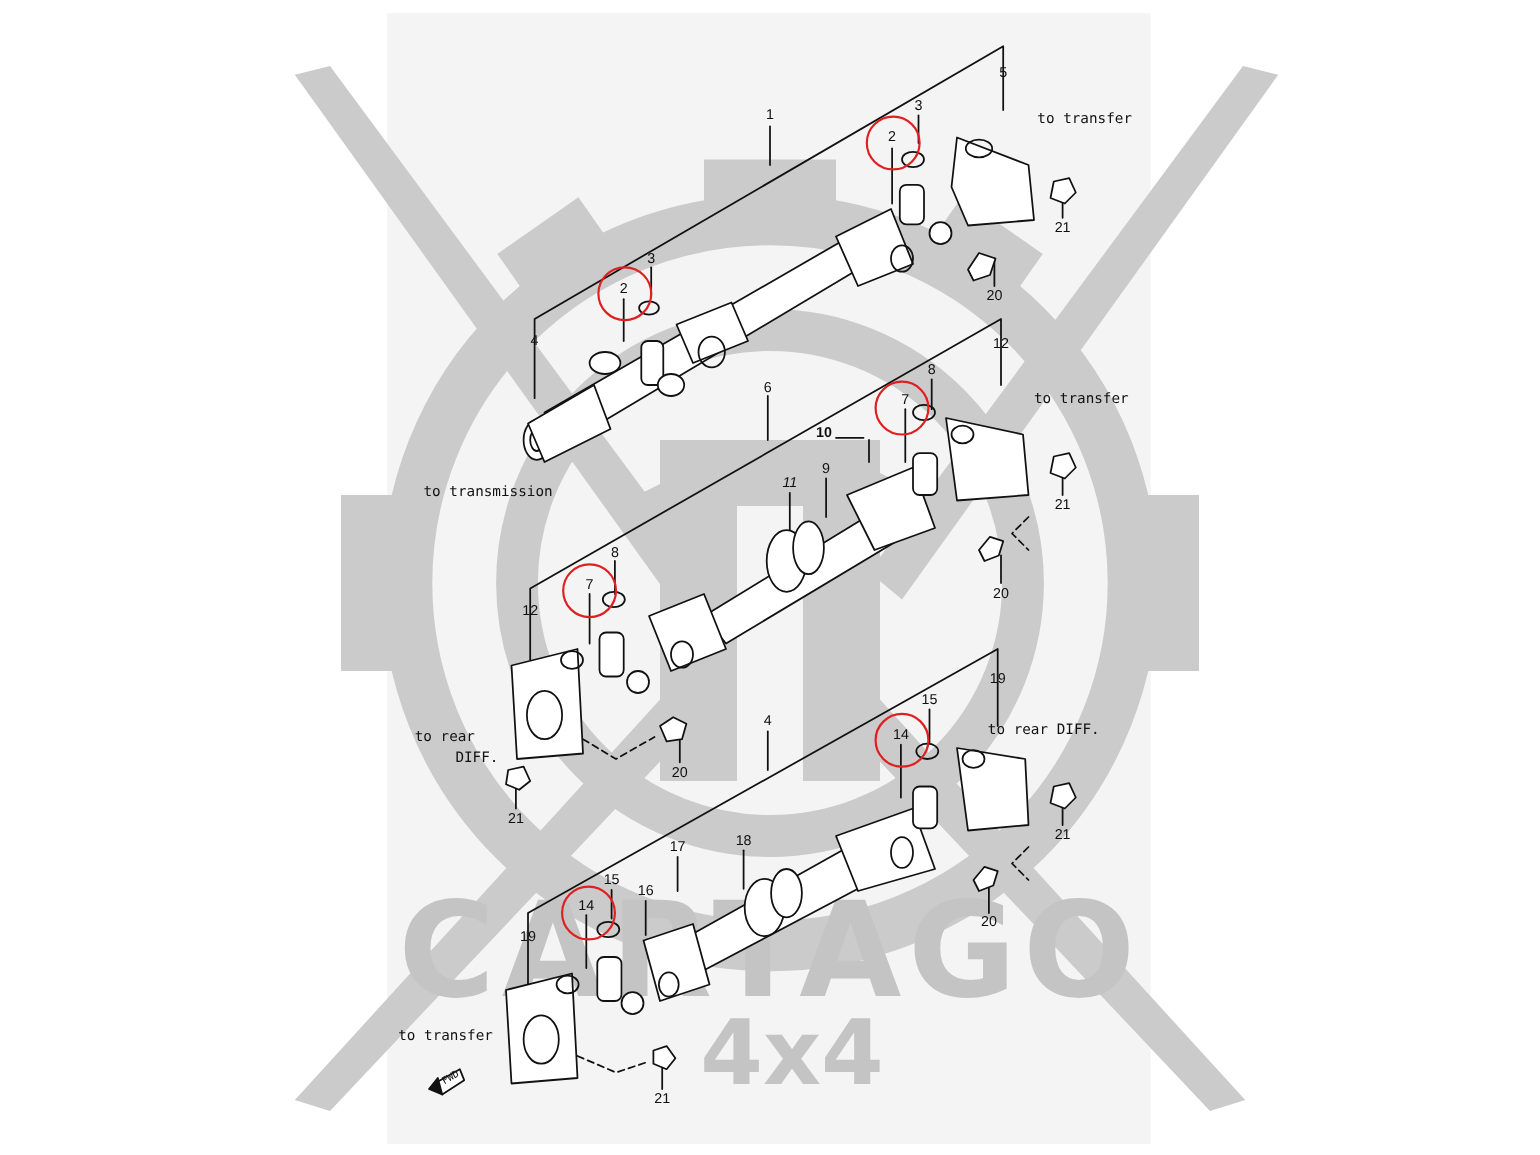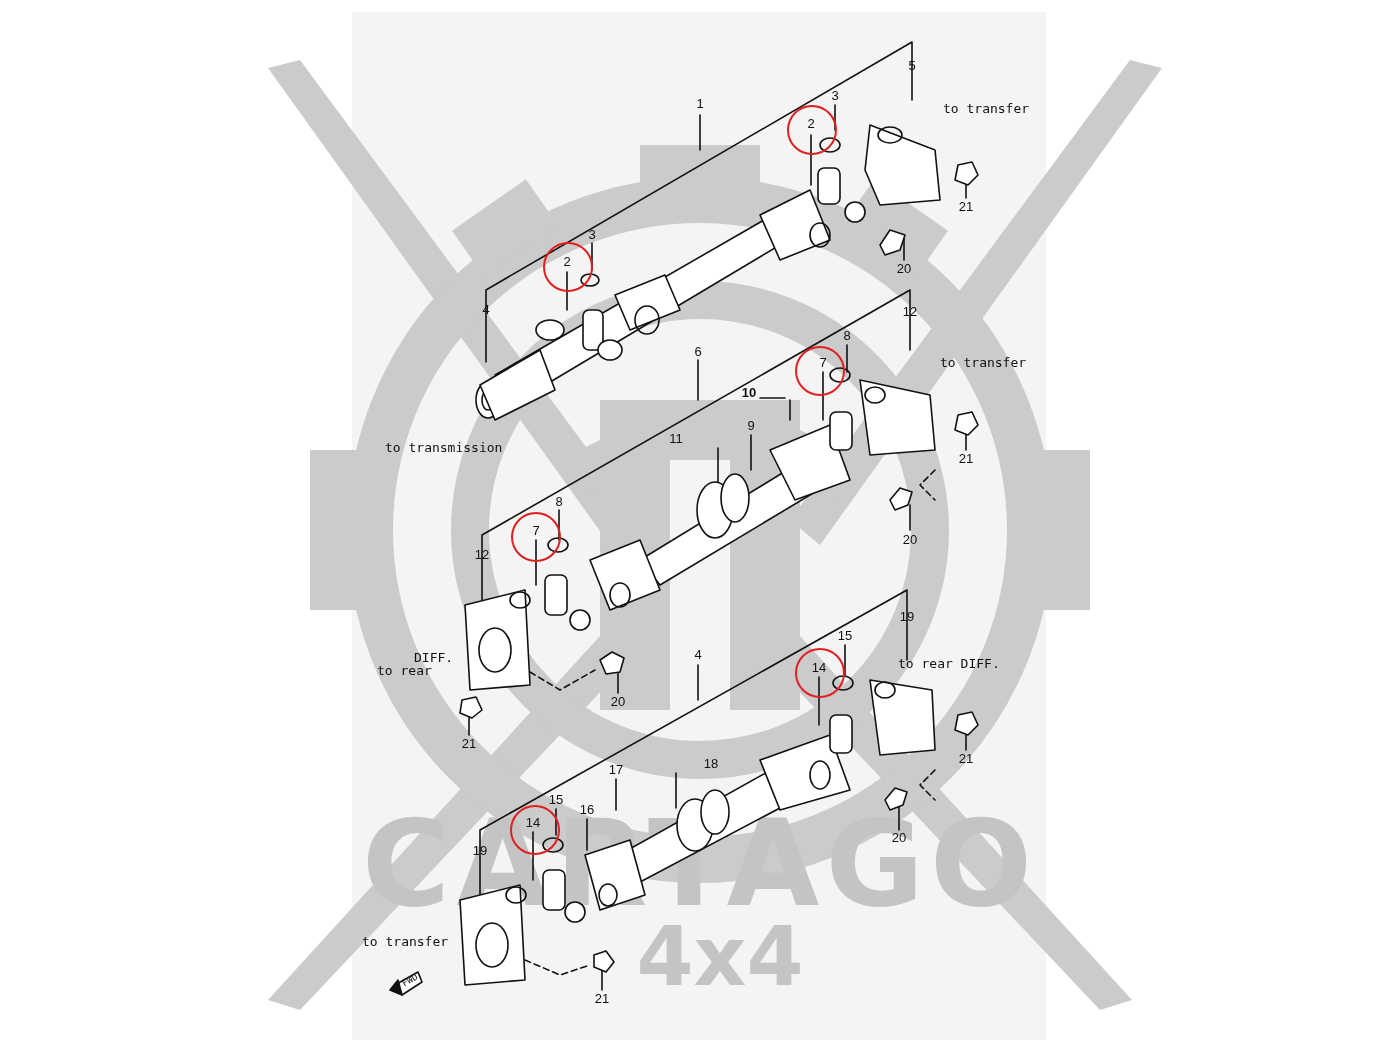--- a/index.html
+++ b/index.html
@@ -161,55 +161,55 @@
     <circle cx="536" cy="537" r="24"></circle>
     <circle cx="820" cy="673" r="24"></circle>
     <circle cx="535" cy="830" r="24"></circle>
   </g>
 </svg>
 
 <div class="lbl" style="left:943px;top:102px">to transfer</div>
 <div class="lbl" style="left:385px;top:441px">to transmission</div>
 <div class="lbl" style="left:940px;top:356px">to transfer</div>
 <div class="lbl" style="left:377px;top:664px">to rear</div>
-<div class="lbl" style="left:414px;top:651px">DIFF.</div>
+<div class="lbl" style="left:414px;top:683px">DIFF.</div>
 <div class="lbl" style="left:898px;top:657px">to rear DIFF.</div>
 <div class="lbl" style="left:362px;top:935px">to transfer</div>
 <div class="lbl" style="left:402px;top:976px;font-size:9px;transform:rotate(-30deg)">FWD</div>
 
 <div id="callouts">
     <div class="num" style="left: 700px; top: 97px;">1</div>
     <div class="num" style="left: 912px; top: 59px;">5</div>
     <div class="num" style="left: 835px; top: 89px;">3</div>
     <div class="num" style="left: 811px; top: 117px;">2</div>
     <div class="num" style="left: 966px; top: 200px;">21</div>
     <div class="num" style="left: 904px; top: 262px;">20</div>
     <div class="num" style="left: 592px; top: 228px;">3</div>
     <div class="num" style="left: 567px; top: 255px;">2</div>
     <div class="num" style="left: 486px; top: 303px;">4</div>
     <div class="num" style="left: 698px; top: 345px;">6</div>
     <div class="num" style="left: 910px; top: 305px;">12</div>
     <div class="num" style="left: 847px; top: 329px;">8</div>
     <div class="num" style="left: 823px; top: 356px;">7</div>
     <div class="num" style="left: 749px; top: 386px; font-weight: bold;">10</div>
-    <div class="num" style="left: 676px; top: 432px;">11</div>
+    <div class="num" style="left: 718px; top: 432px; font-style: italic;">11</div>
     <div class="num" style="left: 751px; top: 419px;">9</div>
     <div class="num" style="left: 966px; top: 452px;">21</div>
     <div class="num" style="left: 910px; top: 533px;">20</div>
     <div class="num" style="left: 559px; top: 495px;">8</div>
     <div class="num" style="left: 536px; top: 524px;">7</div>
     <div class="num" style="left: 482px; top: 548px;">12</div>
     <div class="num" style="left: 698px; top: 648px;">4</div>
     <div class="num" style="left: 907px; top: 610px;">19</div>
     <div class="num" style="left: 845px; top: 629px;">15</div>
     <div class="num" style="left: 819px; top: 661px;">14</div>
     <div class="num" style="left: 618px; top: 695px;">20</div>
     <div class="num" style="left: 469px; top: 737px;">21</div>
     <div class="num" style="left: 966px; top: 752px;">21</div>
     <div class="num" style="left: 616px; top: 763px;">17</div>
-    <div class="num" style="left: 676px; top: 757px; margin-left: 35px;">18</div>
+    <div class="num" style="left: 676px; top: 757px;">18</div>
     <div class="num" style="left: 899px; top: 831px;">20</div>
     <div class="num" style="left: 556px; top: 793px;">15</div>
     <div class="num" style="left: 587px; top: 803px;">16</div>
     <div class="num" style="left: 533px; top: 816px;">14</div>
     <div class="num" style="left: 480px; top: 844px;">19</div>
     <div class="num" style="left: 602px; top: 992px;">21</div>
   </div>
 
 </body></html>

